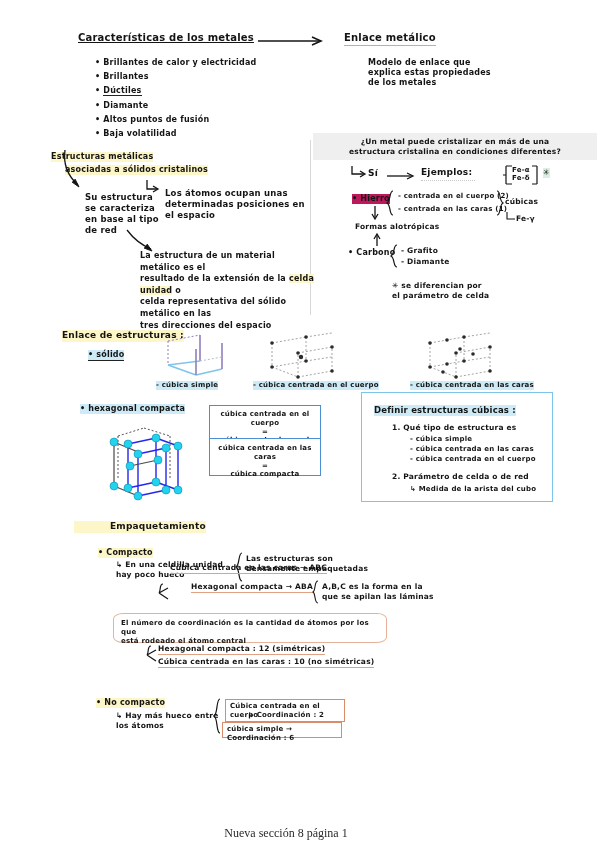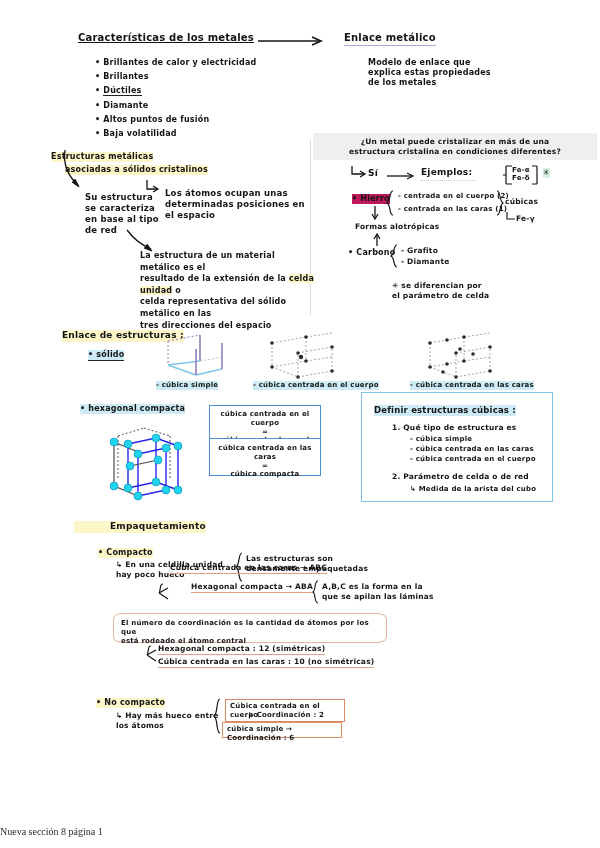--- a/index.html
+++ b/index.html
@@ -26,22 +26,22 @@
   .u-purple{border-bottom:1.4px solid #b9a5d8;}
   .u-orange{border-bottom:1.4px solid #e0a184;}
   .u-black{border-bottom:1px solid #222;}
 
   .qbox{position:absolute;background:#efefef;padding:4px 6px;}
   .bluebox{position:absolute;border:1.2px solid #4a8fd4;background:#fff;}
   .bigbluebox{position:absolute;border:1.4px solid #7fc5ea;background:#fff;}
   .orangebox{position:absolute;border:1.2px solid #d98c66;background:#fff;}
   .wavybox{position:absolute;border:1.2px solid #e6b29b;border-radius:10px/6px;background:#fff;}
   .divider{position:absolute;width:1px;background:#d8d8d8;}
-  .footer{position:absolute;left:0;right:0;
-          font-family:"Liberation Serif", serif;font-size:10px;color:#2a2a2a;}
+  .footer{position:absolute;left:0;right:0;text-align:center;
+          font-family:"Liberation Serif", serif;font-size:12px;color:#2a2a2a;}
   svg{position:absolute;overflow:visible;}
 </style>
 </head>
 <body>
 
 <div class="page">
 
   <div class="hw s10 ul" style="left:78px;top:32px;">Características de los metales</div>
 
   <div style="position:absolute;left:95px;top:58px;width:200px;">

